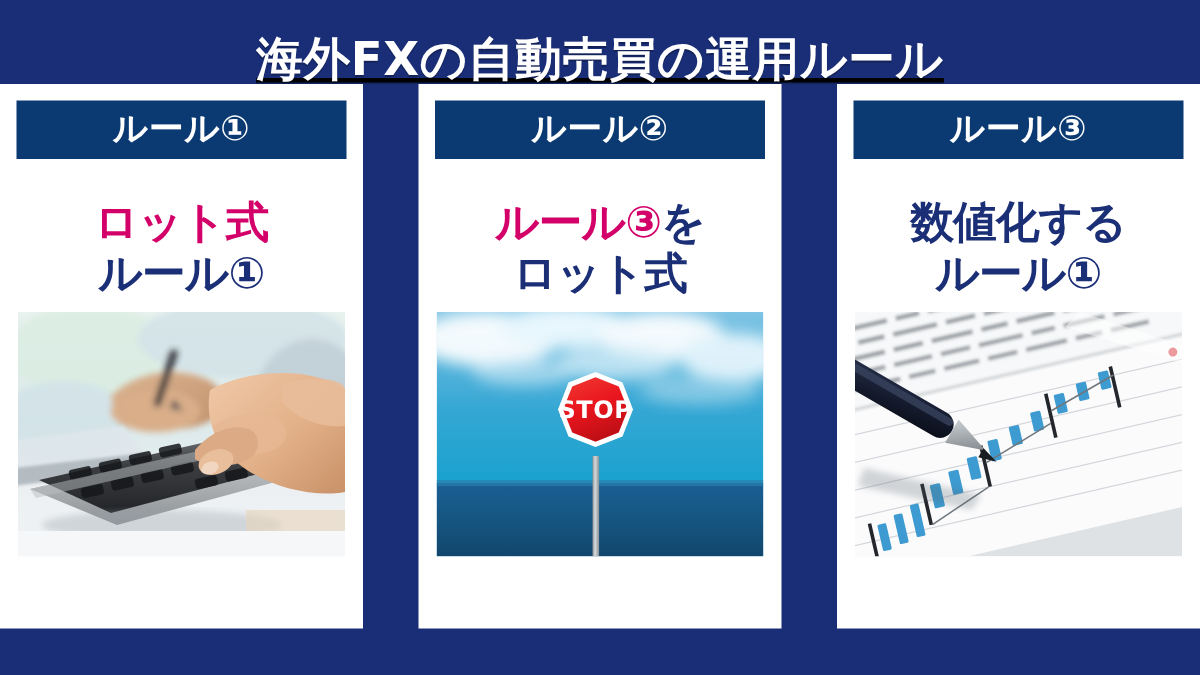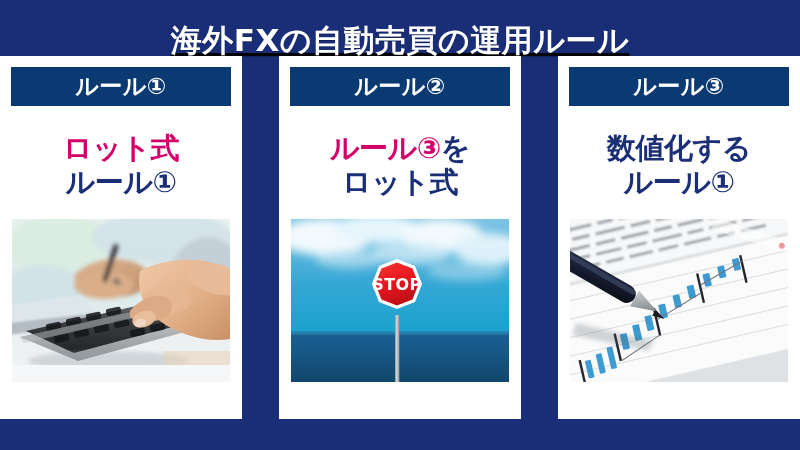--- a/index.html
+++ b/index.html
@@ -97,21 +97,21 @@
     white-space: nowrap;
   }
   .headline .ln {
     display: block;
   }
   .hl-accent { color: #d4006a; }
   .hl-navy   { color: #1b2f77; }
 
   
   .photo {
-    margin-top: 20px;
+    margin-top: 9px;
     width: 218px;
     height: 163px;
     flex: none;
     position: relative;
     overflow: hidden;
   }
   .photo svg { display: block; width: 100%; height: 100%; }
 </style>
 </head>
 <body>

